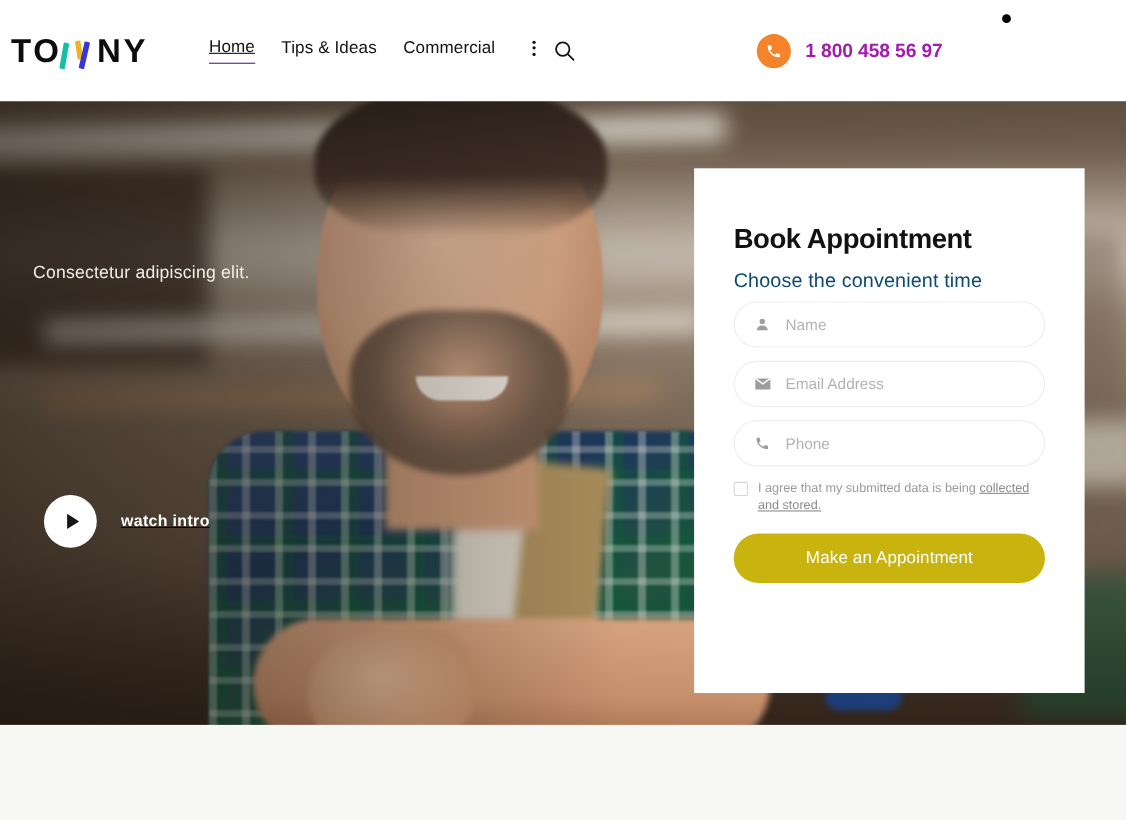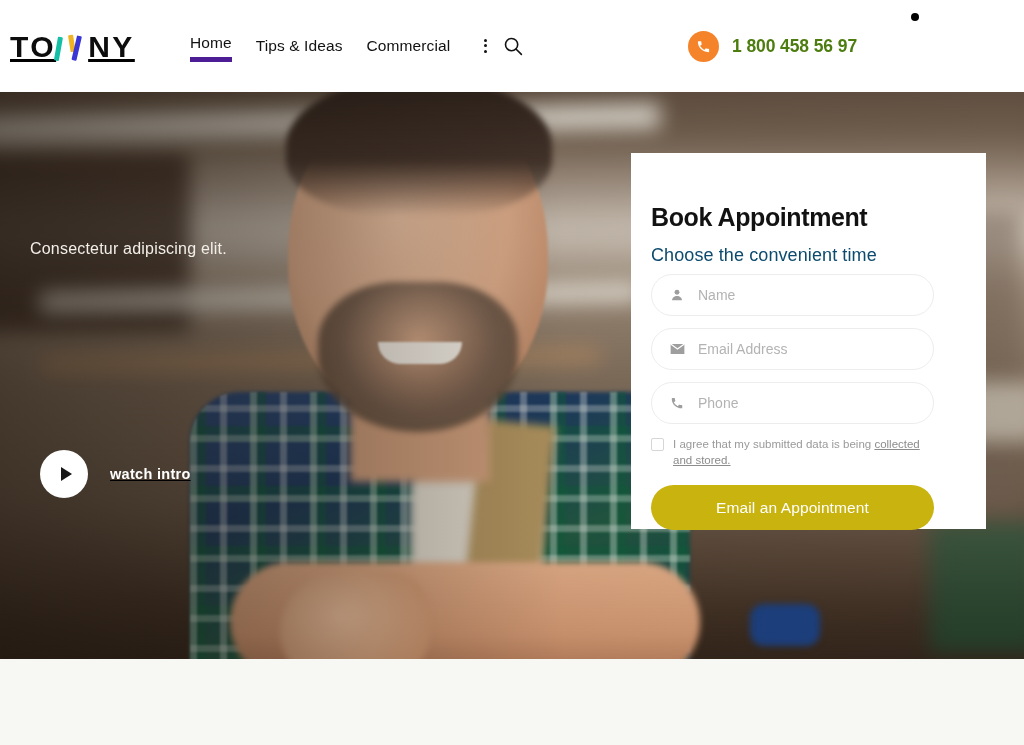--- a/index.html
+++ b/index.html
@@ -22,24 +22,23 @@
     display: flex;
     align-items: center;
     z-index: 20;
   }
 
   .logo {
     position: absolute;
     left: 10px;
     top: 30px;
     display: flex;
-    align-items: center;
+    align-items: flex-end;
     height: 34px;
     letter-spacing: 1px;
-    text-decoration: underline;
   }
   .logo-text {
     font-size: 30px;
     font-weight: 700;
     color: #0d0d0d;
     letter-spacing: 2.5px;
     line-height: 34px;
   }
   .logo-w {
     position: relative;
@@ -68,21 +67,21 @@
     gap: 24px;
   }
   .nav a {
     font-size: 15.5px;
     color: #121212;
     text-decoration: none;
     letter-spacing: 0.1px;
     padding-bottom: 5px;
     display: inline-block;
   }
-  .nav a.active { border-bottom: 5px solid #4c1d95; }
+  .nav a.active { border-bottom: 1px solid #4c1d95; text-decoration: underline; }
 
   .nav-dots {
     display: inline-flex;
     flex-direction: column;
     gap: 2.5px;
     padding: 0 6px;
     margin-left: 4px;
     margin-bottom: 5px;
     cursor: pointer;
   }
@@ -113,21 +112,21 @@
     width: 31px; height: 31px;
     border-radius: 50%;
     background: #F5832A;
     display: flex;
     align-items: center;
     justify-content: center;
   }
   .phone-number {
     font-size: 17.5px;
     font-weight: 700;
-    color: #4d7c0f;
+    color: #a21caf;
     letter-spacing: -0.1px;
     white-space: nowrap;
   }
 
   .appointment-btn {
     position: absolute;
     left: 884px;
     top: 29px;
     width: 133px;
     height: 36px;
@@ -327,24 +326,24 @@
     font-weight: 700;
     color: #ffffff;
     letter-spacing: 0.3px;
   }
 
   
   .form-card {
     position: absolute;
     left: 631px; top: 153px;
     width: 355px;
-    height: 376px;
+    height: 477px;
     background: #ffffff;
     z-index: 10;
-    padding: 50px 36px 0 20px;
+    padding: 50px 36px 0 36px;
   }
   .form-title {
     font-size: 25px;
     font-weight: 700;
     color: #121212;
     letter-spacing: -0.4px;
     margin-bottom: 13px;
   }
   .form-subtitle {
     font-size: 18px;
@@ -550,16 +549,16 @@
     <input type="text" placeholder="Phone" style="">
   </div>
 
   <div class="consent">
     <span class="checkbox"></span>
     <span class="consent-text">
       <span>I agree that my submitted data is being </span><a href="#" class="consent-link">collected and stored.</a>
     </span>
   </div>
 
-  <button class="submit-btn">Email an Appointment</button>
+  <button class="submit-btn">Make an Appointment</button>
 </div>
 
 <div class="below-fold"></div>
 
 </body></html>

